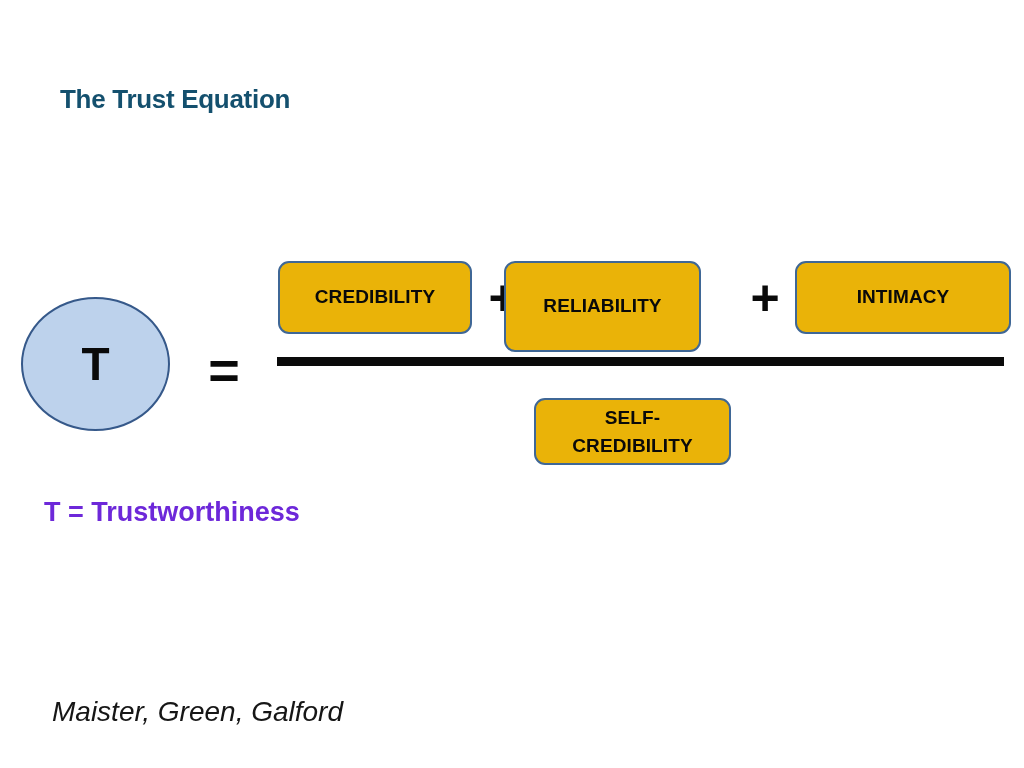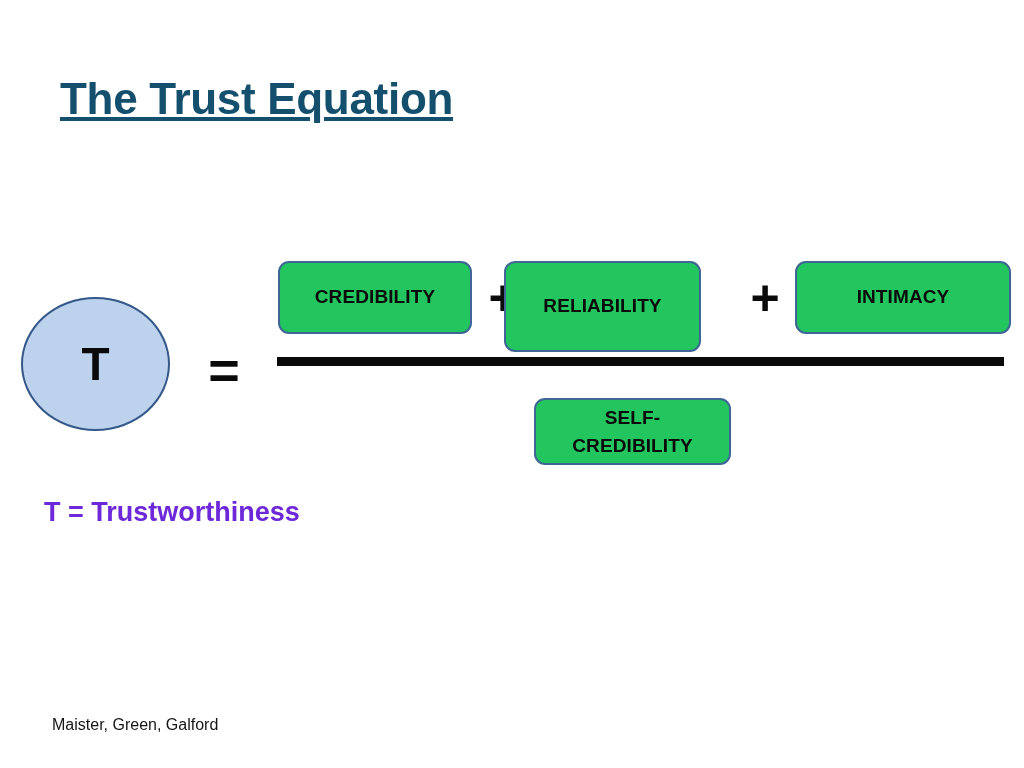--- a/index.html
+++ b/index.html
@@ -16,28 +16,27 @@
     width: 1024px;
     height: 768px;
     background: #ffffff;
     overflow: hidden;
   }
 
   
   .slide-title {
     position: absolute;
     left: 60px;
-    top: 74px;
-    font-size: 44px;
+    top: 84px;
+    font-size: 26px;
     font-weight: bold;
     letter-spacing: -0.3px;
     color: #14506e;
     font-family: "Liberation Sans", sans-serif;
     white-space: nowrap;
-    text-decoration: underline;
   }
 
   
   .equation {
     position: absolute;
     left: 0;
     top: 0;
     width: 1024px;
     height: 768px;
   }
@@ -79,21 +78,21 @@
     font-weight: bold;
     color: #0a0a0a;
     line-height: 52px;
     text-align: center;
     font-family: "Liberation Sans", sans-serif;
   }
 
   
   .eq-box {
     position: absolute;
-    background: #22c55e;
+    background: #eab308;
     border: 2px solid #3f6796;
     border-radius: 11px;
     box-sizing: border-box;
     display: flex;
     align-items: center;
     justify-content: center;
     text-align: center;
     color: #0a0a0a;
     font-family: "Liberation Sans", sans-serif;
     font-weight: bold;
@@ -145,26 +144,27 @@
     font-weight: bold;
     color: #6d28d9;
     font-family: "Liberation Sans", sans-serif;
     white-space: nowrap;
   }
 
   
   .attribution {
     position: absolute;
     left: 52px;
-    top: 716px;
-    font-size: 16px;
+    top: 696px;
+    font-size: 28px;
     font-weight: normal;
     color: #161616;
     font-family: "Liberation Sans", sans-serif;
     white-space: nowrap;
+    font-style: italic;
   }
 </style>
 </head>
 <body>
 
 <div class="slide">
 
   <div class="slide-title">The Trust Equation</div>
 
   <div class="equation">

